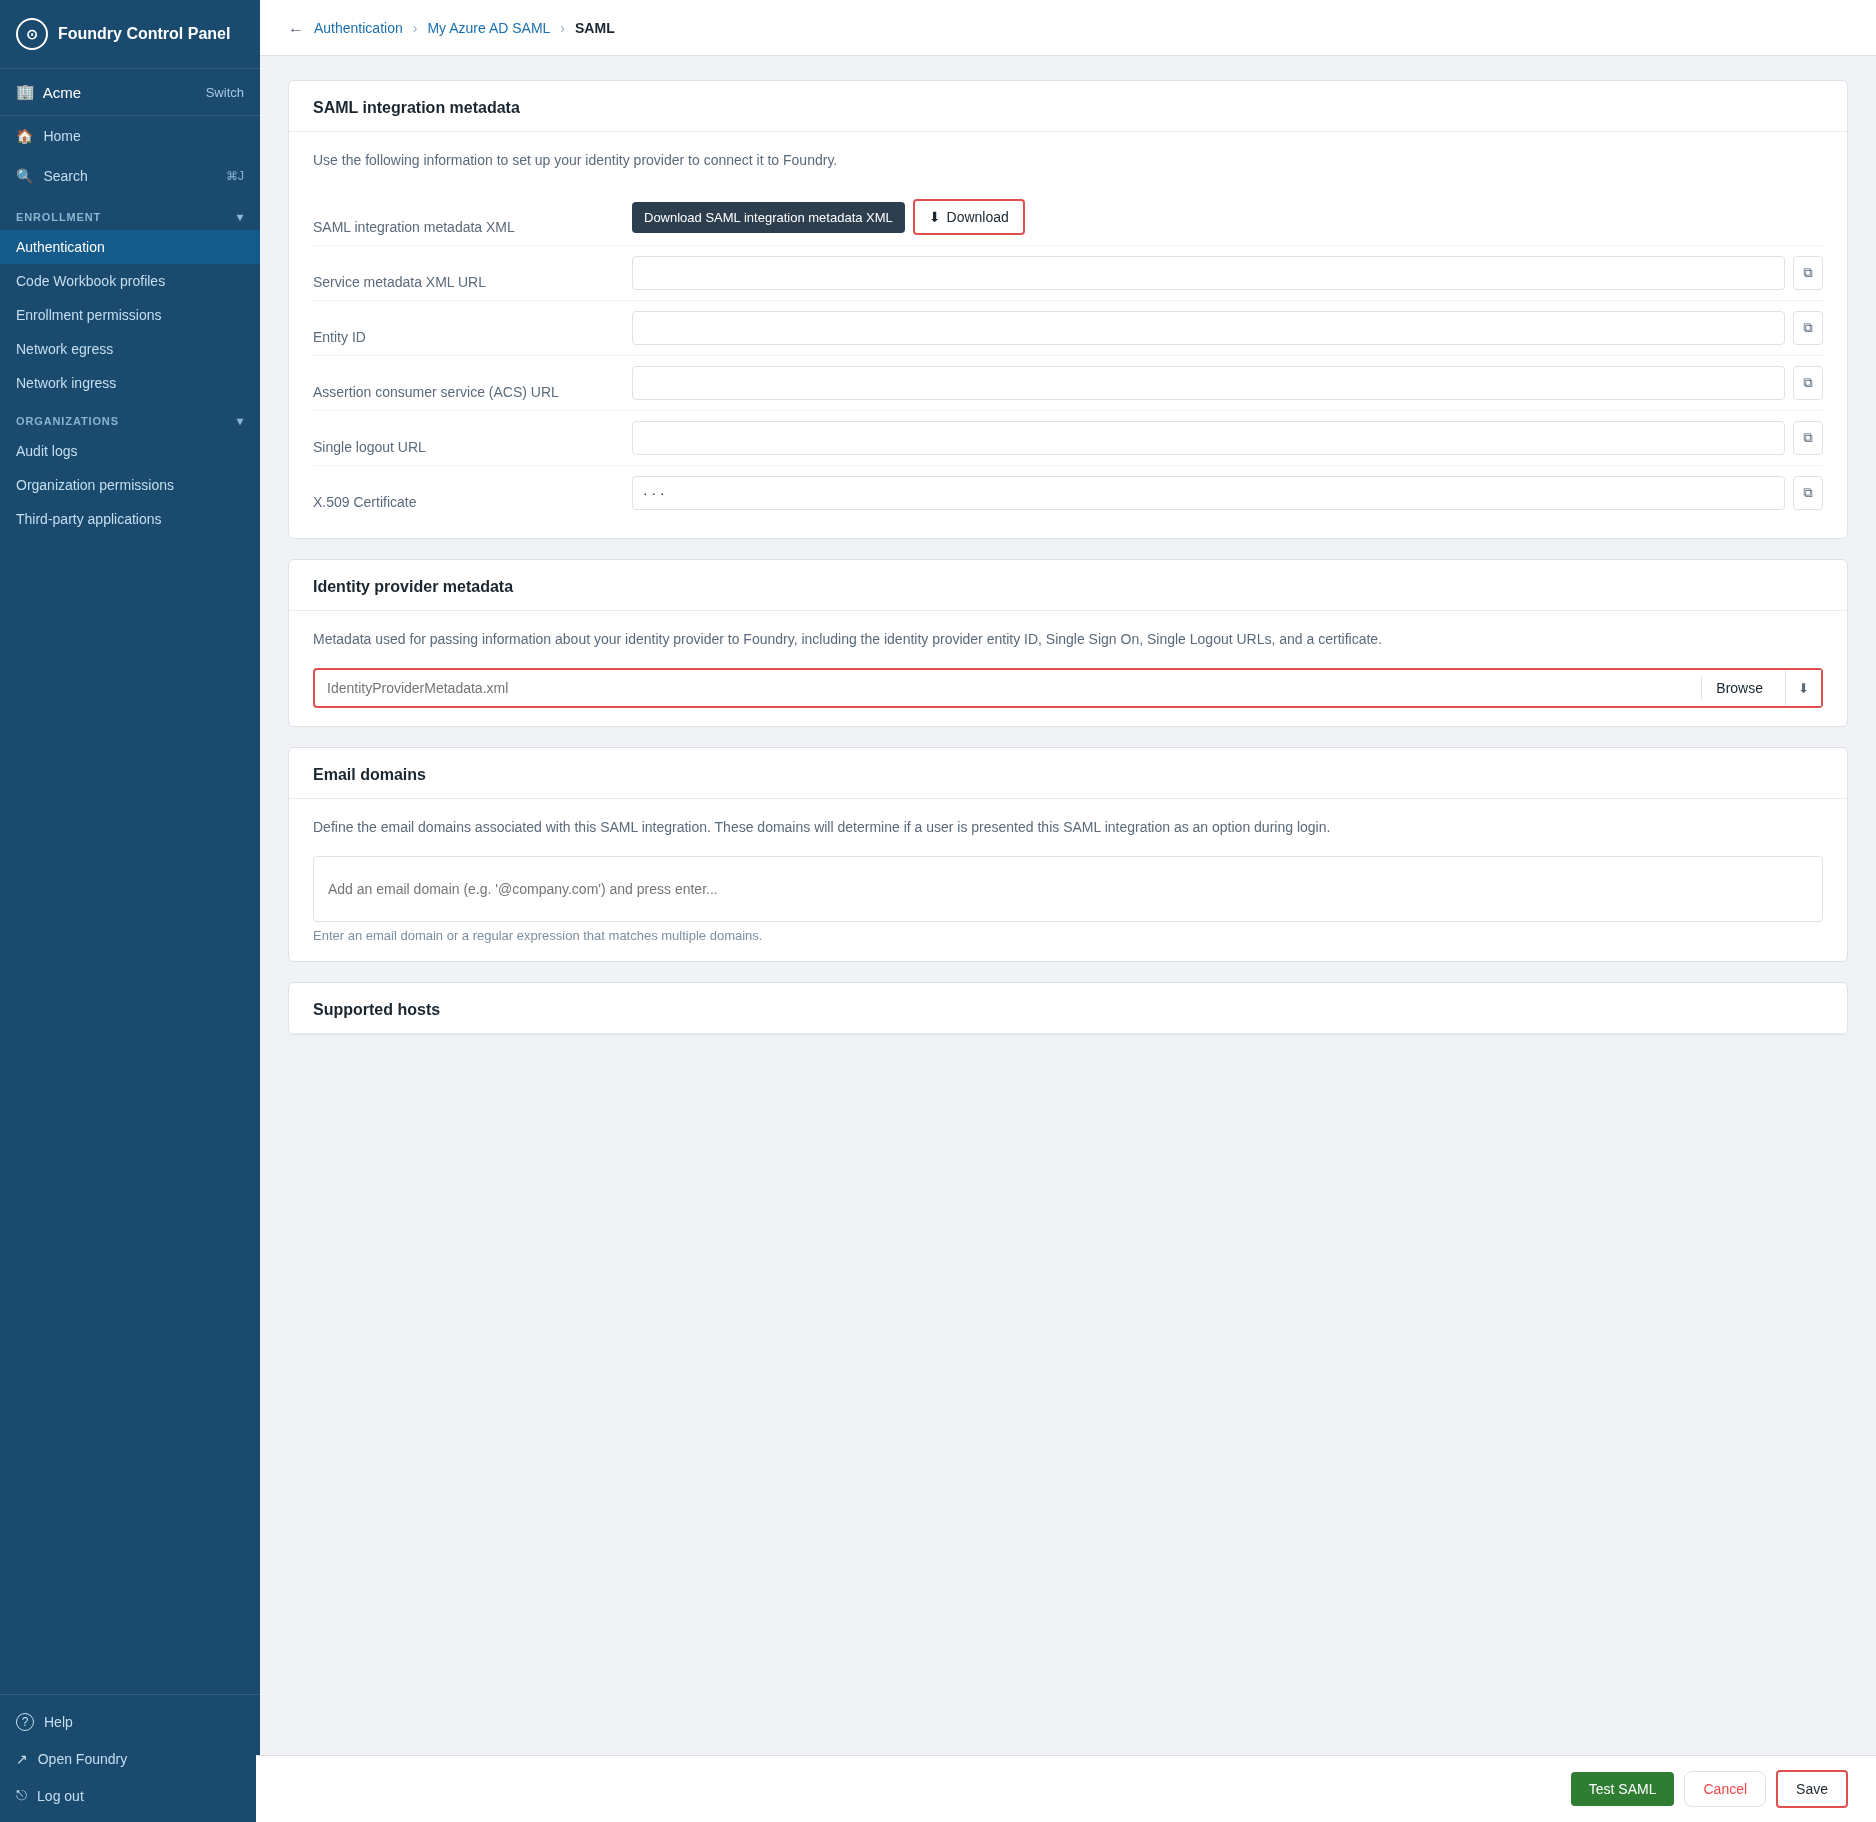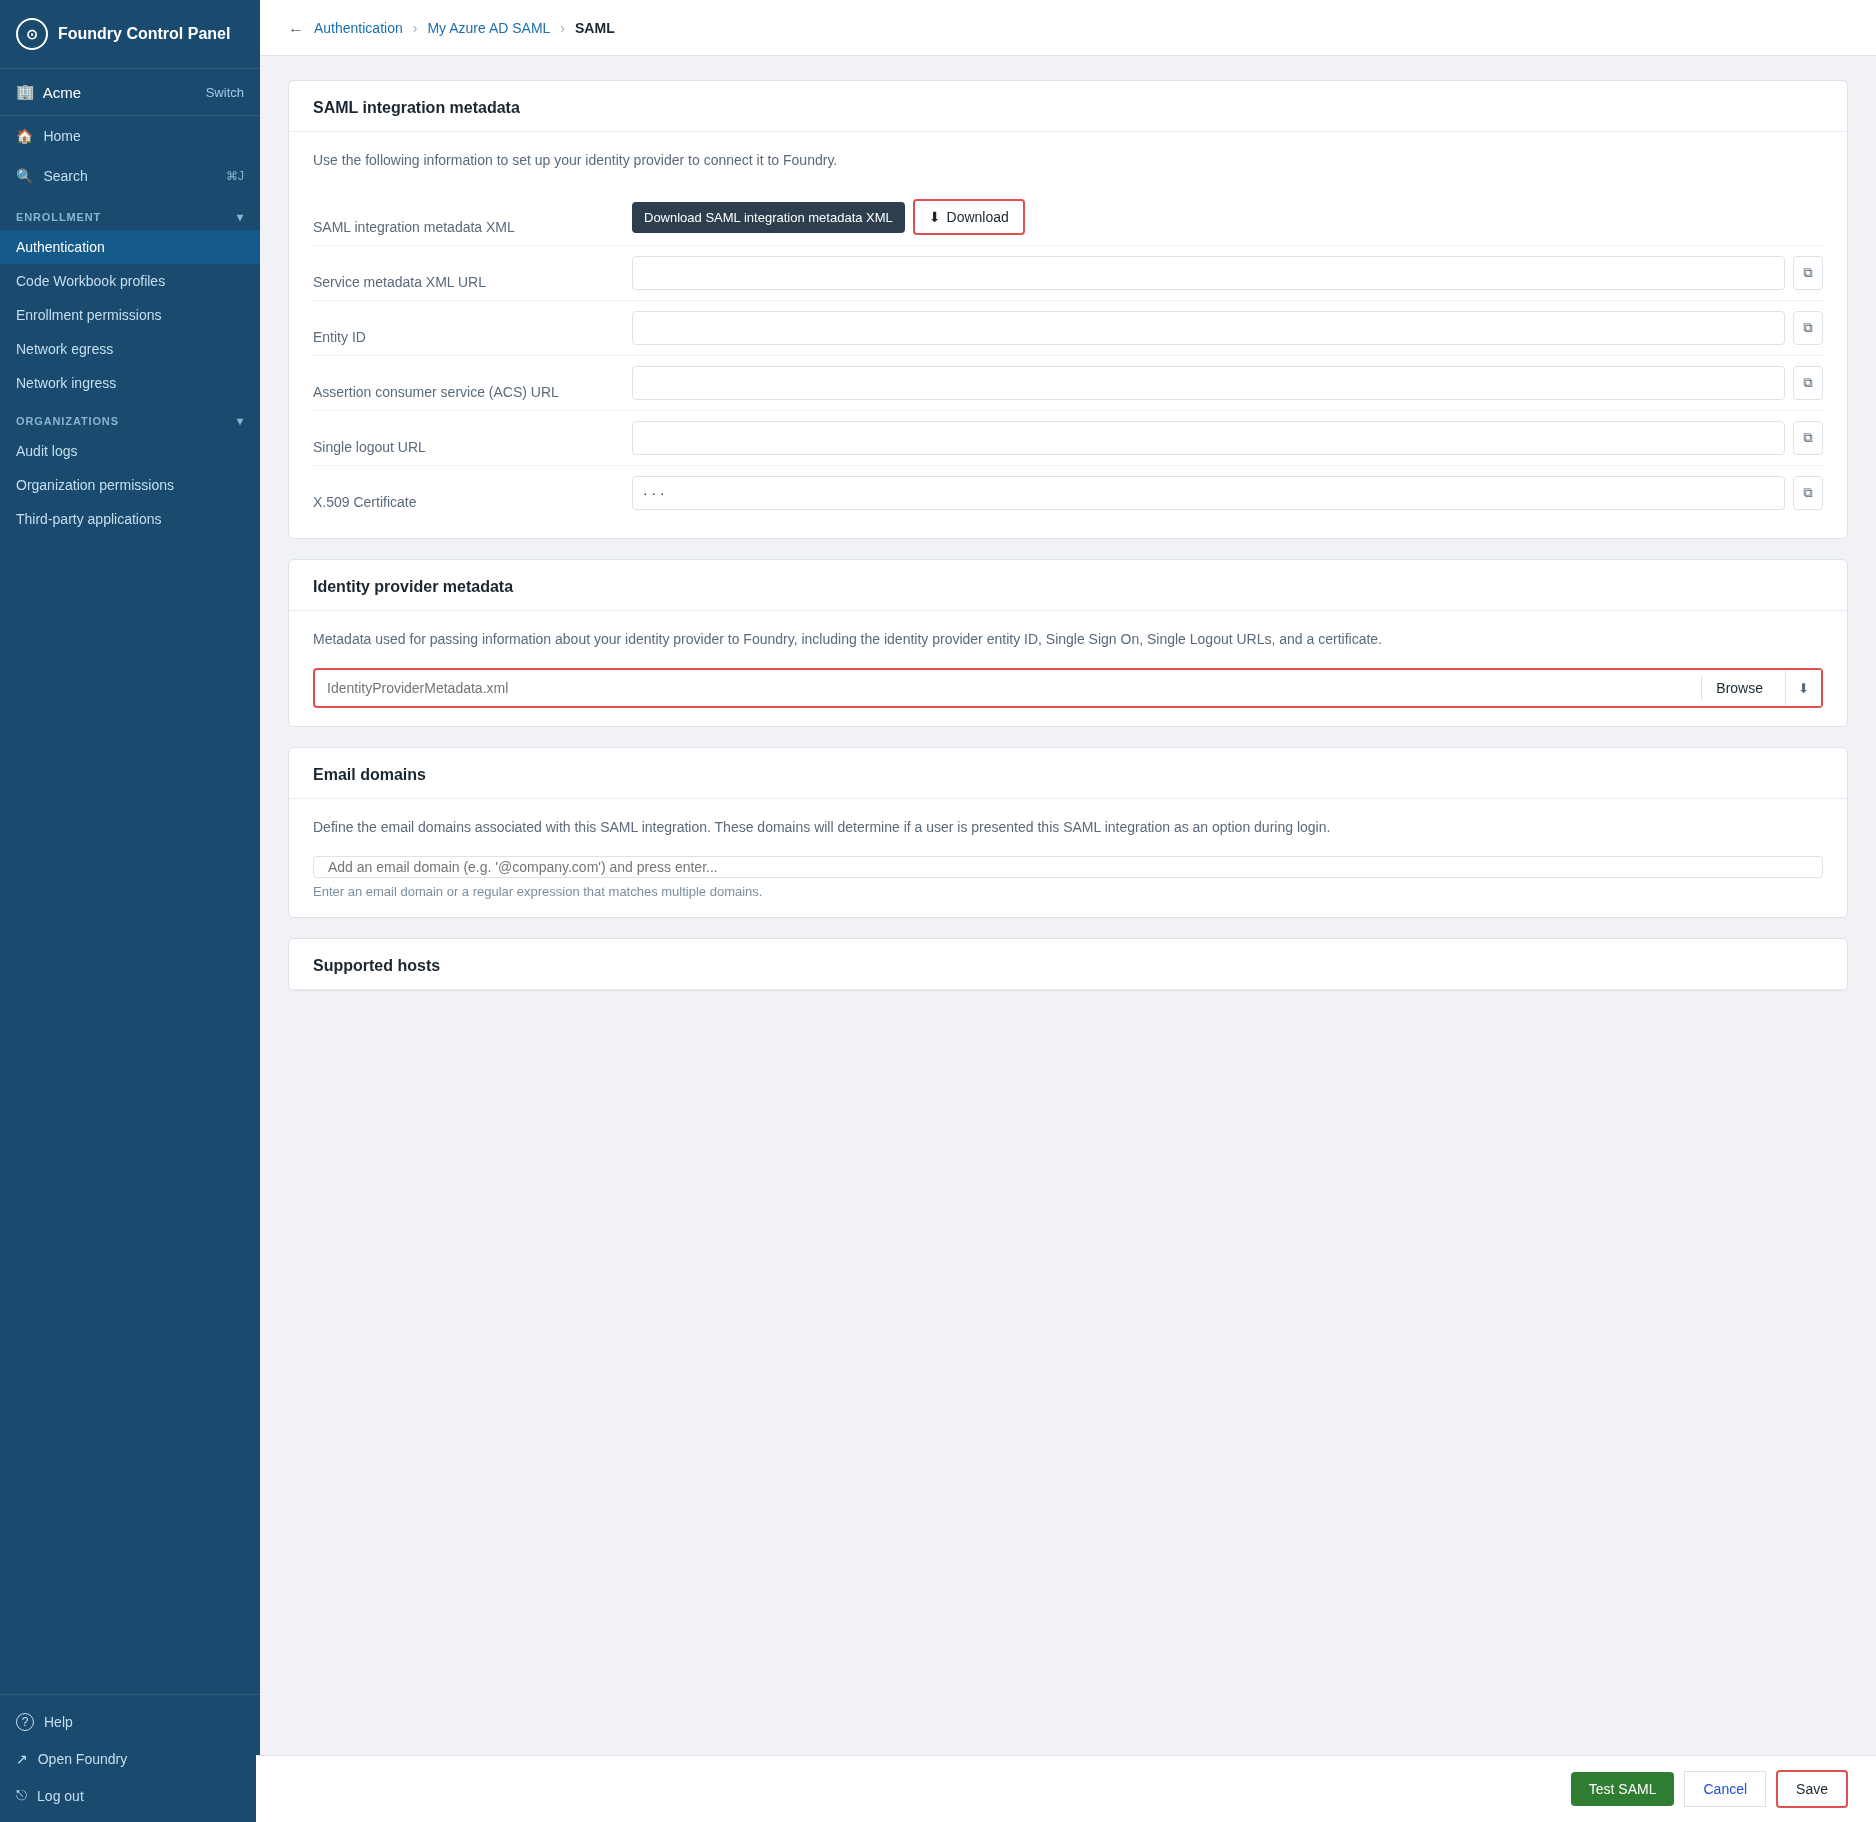--- a/index.html
+++ b/index.html
@@ -223,21 +223,21 @@
       cursor: pointer;
       display: flex; align-items: center; justify-content: center;
       color: #5a6a7a;
     }
 
     
     .email-input {
       width: 100%;
       border: 1px solid #dde2e8;
       border-radius: 4px;
-      padding: 2px 14px;
+      padding: 24px 14px;
       font-size: 14px;
       color: #9aabbf;
       margin-bottom: 6px;
     }
     .email-hint { font-size: 13px; color: #7a8fa0; }
 
     
     .bottom-bar {
       position: fixed;
       bottom: 0;
@@ -255,23 +255,23 @@
       color: #fff;
       border: none;
       border-radius: 4px;
       padding: 9px 18px;
       font-size: 14px;
       cursor: pointer;
       font-weight: 500;
     }
     .btn-cancel {
       background: #fff;
-      color: #1d4ed8;
+      color: #ef4444;
       border: 1px solid #dde2e8;
-      border-radius: 0;
+      border-radius: 8px;
       padding: 9px 18px;
       font-size: 14px;
       cursor: pointer;
     }
     .btn-save {
       background: #fff;
       color: #1a2730;
       border: 2px solid #e05050;
       border-radius: 4px;
       padding: 9px 18px;

